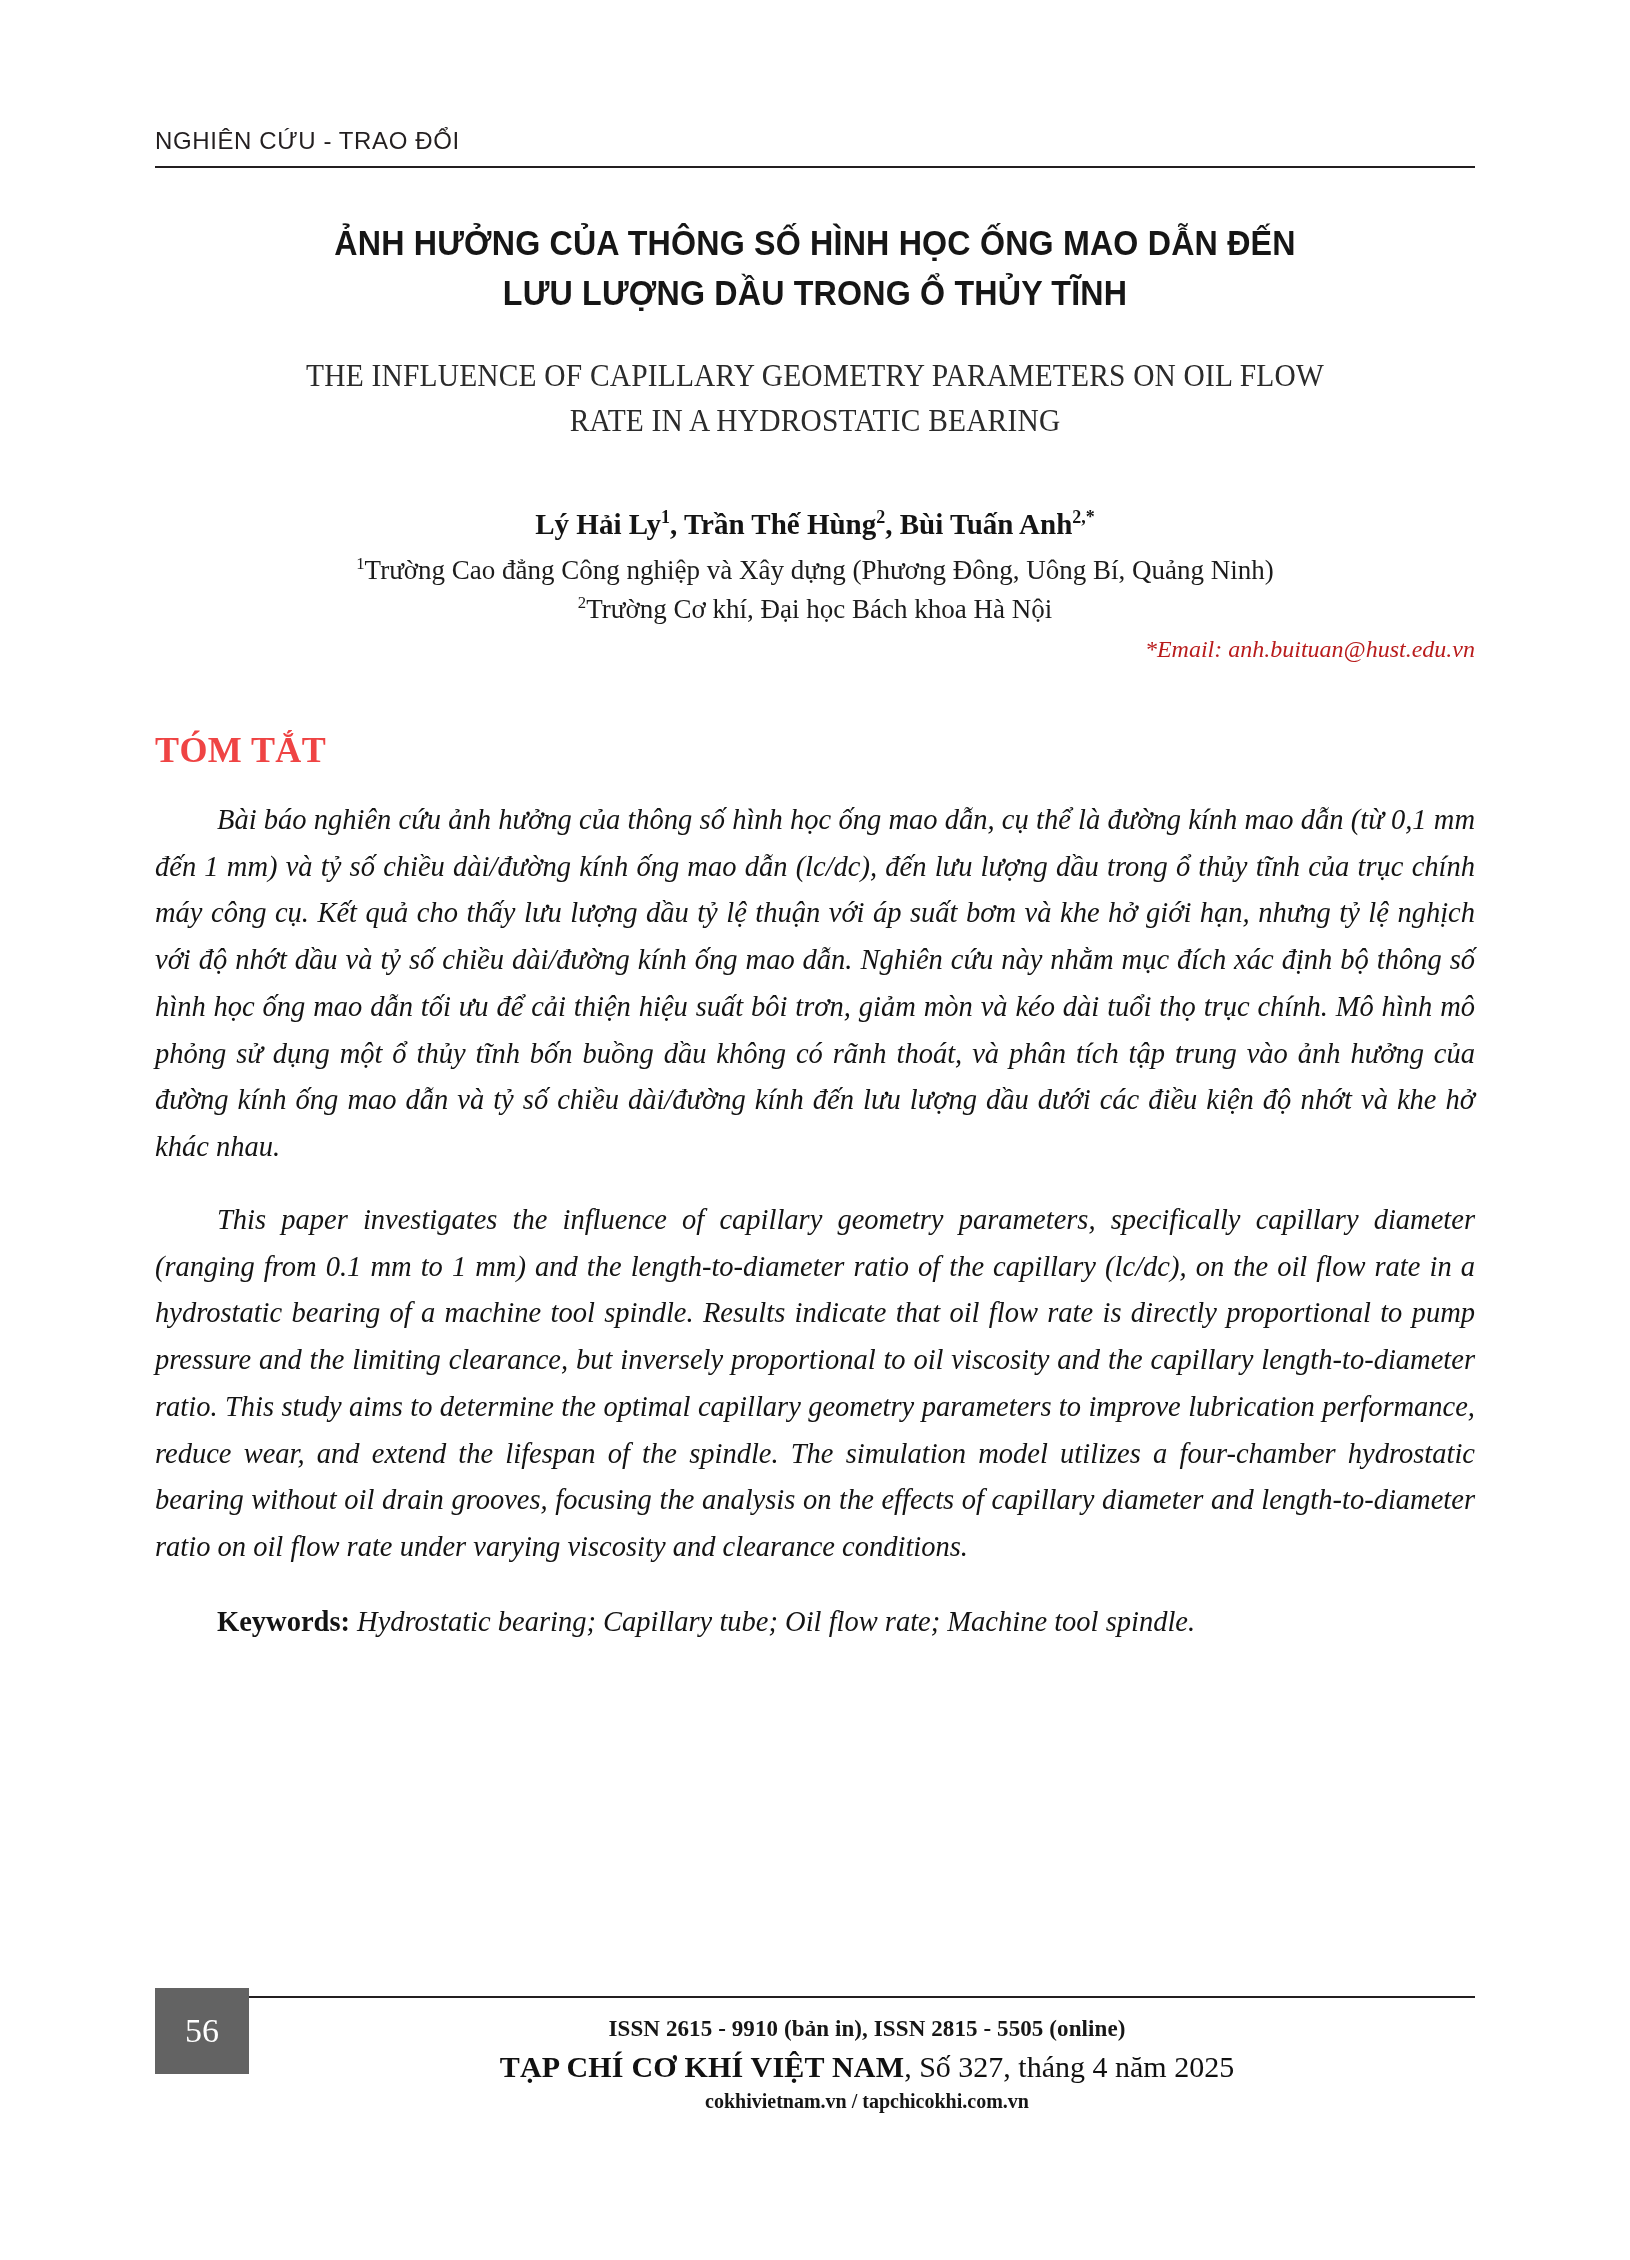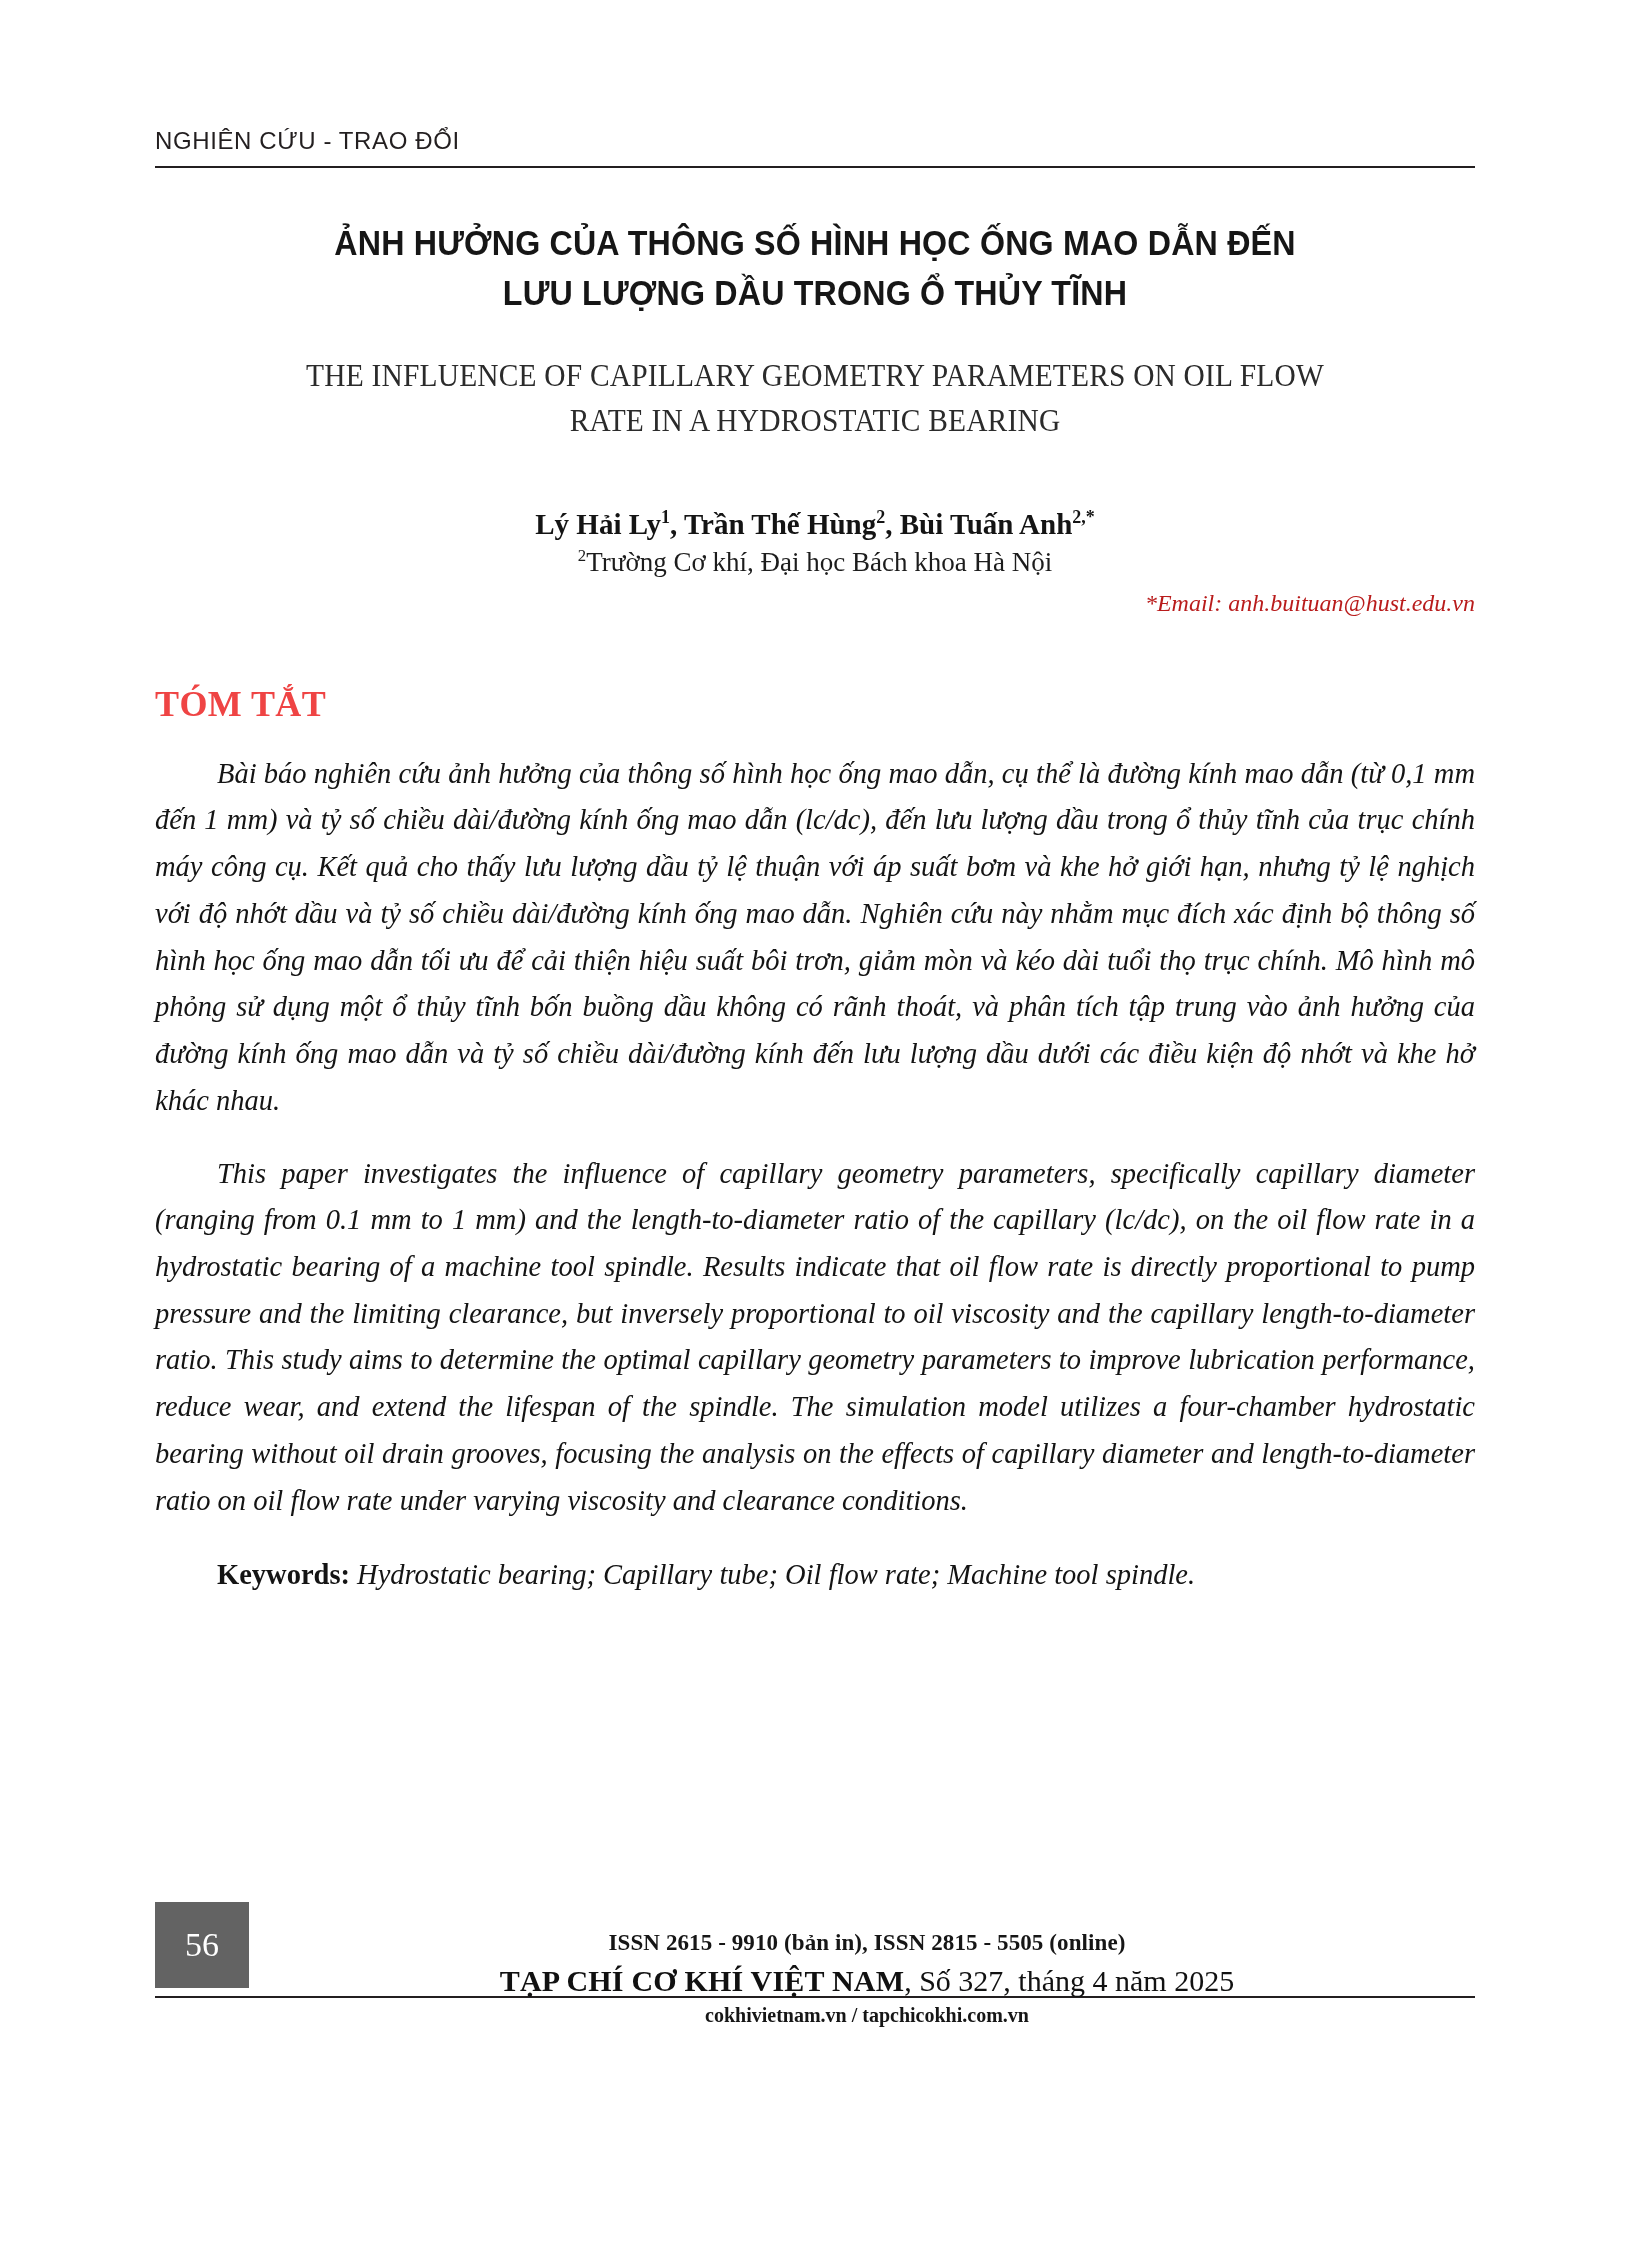--- a/index.html
+++ b/index.html
@@ -137,21 +137,21 @@
     position: absolute;
     left: 155px;
     right: 155px;
     top: 1996px;
     border-bottom: 2.2px solid #231f20;
   }
   .footer {
     position: absolute;
     left: 155px;
     right: 155px;
-    top: 1902px;
+    top: 1988px;
     display: flex;
     align-items: stretch;
   }
   .page-badge {
     flex: 0 0 auto;
     width: 94px;
     height: 86px;
     background: #636363;
     color: #ffffff;
     display: flex;
@@ -208,20 +208,23 @@
 
     <div class="title-en">
       <div>THE INFLUENCE OF CAPILLARY GEOMETRY PARAMETERS ON OIL FLOW</div>
       <div>RATE IN A HYDROSTATIC BEARING</div>
     </div>
 
     <div class="authors">
       <span>Lý Hải Ly</span><sup>1</sup><span>, Trần Thế Hùng</span><sup>2</sup><span>, Bùi Tuấn Anh</span><sup>2,*</sup>
     </div>
 
+    <div class="affil first">
+      <sup>1</sup><span>Trường Cao đẳng Công nghiệp và Xây dựng (Phương Đông, Uông Bí, Quảng Ninh)</span>
+    </div>
     <div class="affil">
       <sup>2</sup><span>Trường Cơ khí, Đại học Bách khoa Hà Nội</span>
     </div>
 
     <div class="email">*Email: anh.buituan@hust.edu.vn</div>
 
     <div class="sec-head tomtat">TÓM TẮT</div>
     <div class="abs-para">Bài báo nghiên cứu ảnh hưởng của thông số hình học ống mao dẫn, cụ thể là đường kính mao dẫn (từ 0,1 mm đến 1 mm) và tỷ số chiều dài/đường kính ống mao dẫn (lc/dc), đến lưu lượng dầu trong ổ thủy tĩnh của trục chính máy công cụ. Kết quả cho thấy lưu lượng dầu tỷ lệ thuận với áp suất bơm và khe hở giới hạn, nhưng tỷ lệ nghịch với độ nhớt dầu và tỷ số chiều dài/đường kính ống mao dẫn. Nghiên cứu này nhằm mục đích xác định bộ thông số hình học ống mao dẫn tối ưu để cải thiện hiệu suất bôi trơn, giảm mòn và kéo dài tuổi thọ trục chính. Mô hình mô phỏng sử dụng một ổ thủy tĩnh bốn buồng dầu không có rãnh thoát, và phân tích tập trung vào ảnh hưởng của đường kính ống mao dẫn và tỷ số chiều dài/đường kính đến lưu lượng dầu dưới các điều kiện độ nhớt và khe hở khác nhau.</div>
 
     <div class="abs-para">This paper investigates the influence of capillary geometry parameters, specifically capillary diameter (ranging from 0.1 mm to 1 mm) and the length-to-diameter ratio of the capillary (lc/dc), on the oil flow rate in a hydrostatic bearing of a machine tool spindle. Results indicate that oil flow rate is directly proportional to pump pressure and the limiting clearance, but inversely proportional to oil viscosity and the capillary length-to-diameter ratio. This study aims to determine the optimal capillary geometry parameters to improve lubrication performance, reduce wear, and extend the lifespan of the spindle. The simulation model utilizes a four-chamber hydrostatic bearing without oil drain grooves, focusing the analysis on the effects of capillary diameter and length-to-diameter ratio on oil flow rate under varying viscosity and clearance conditions.</div>

